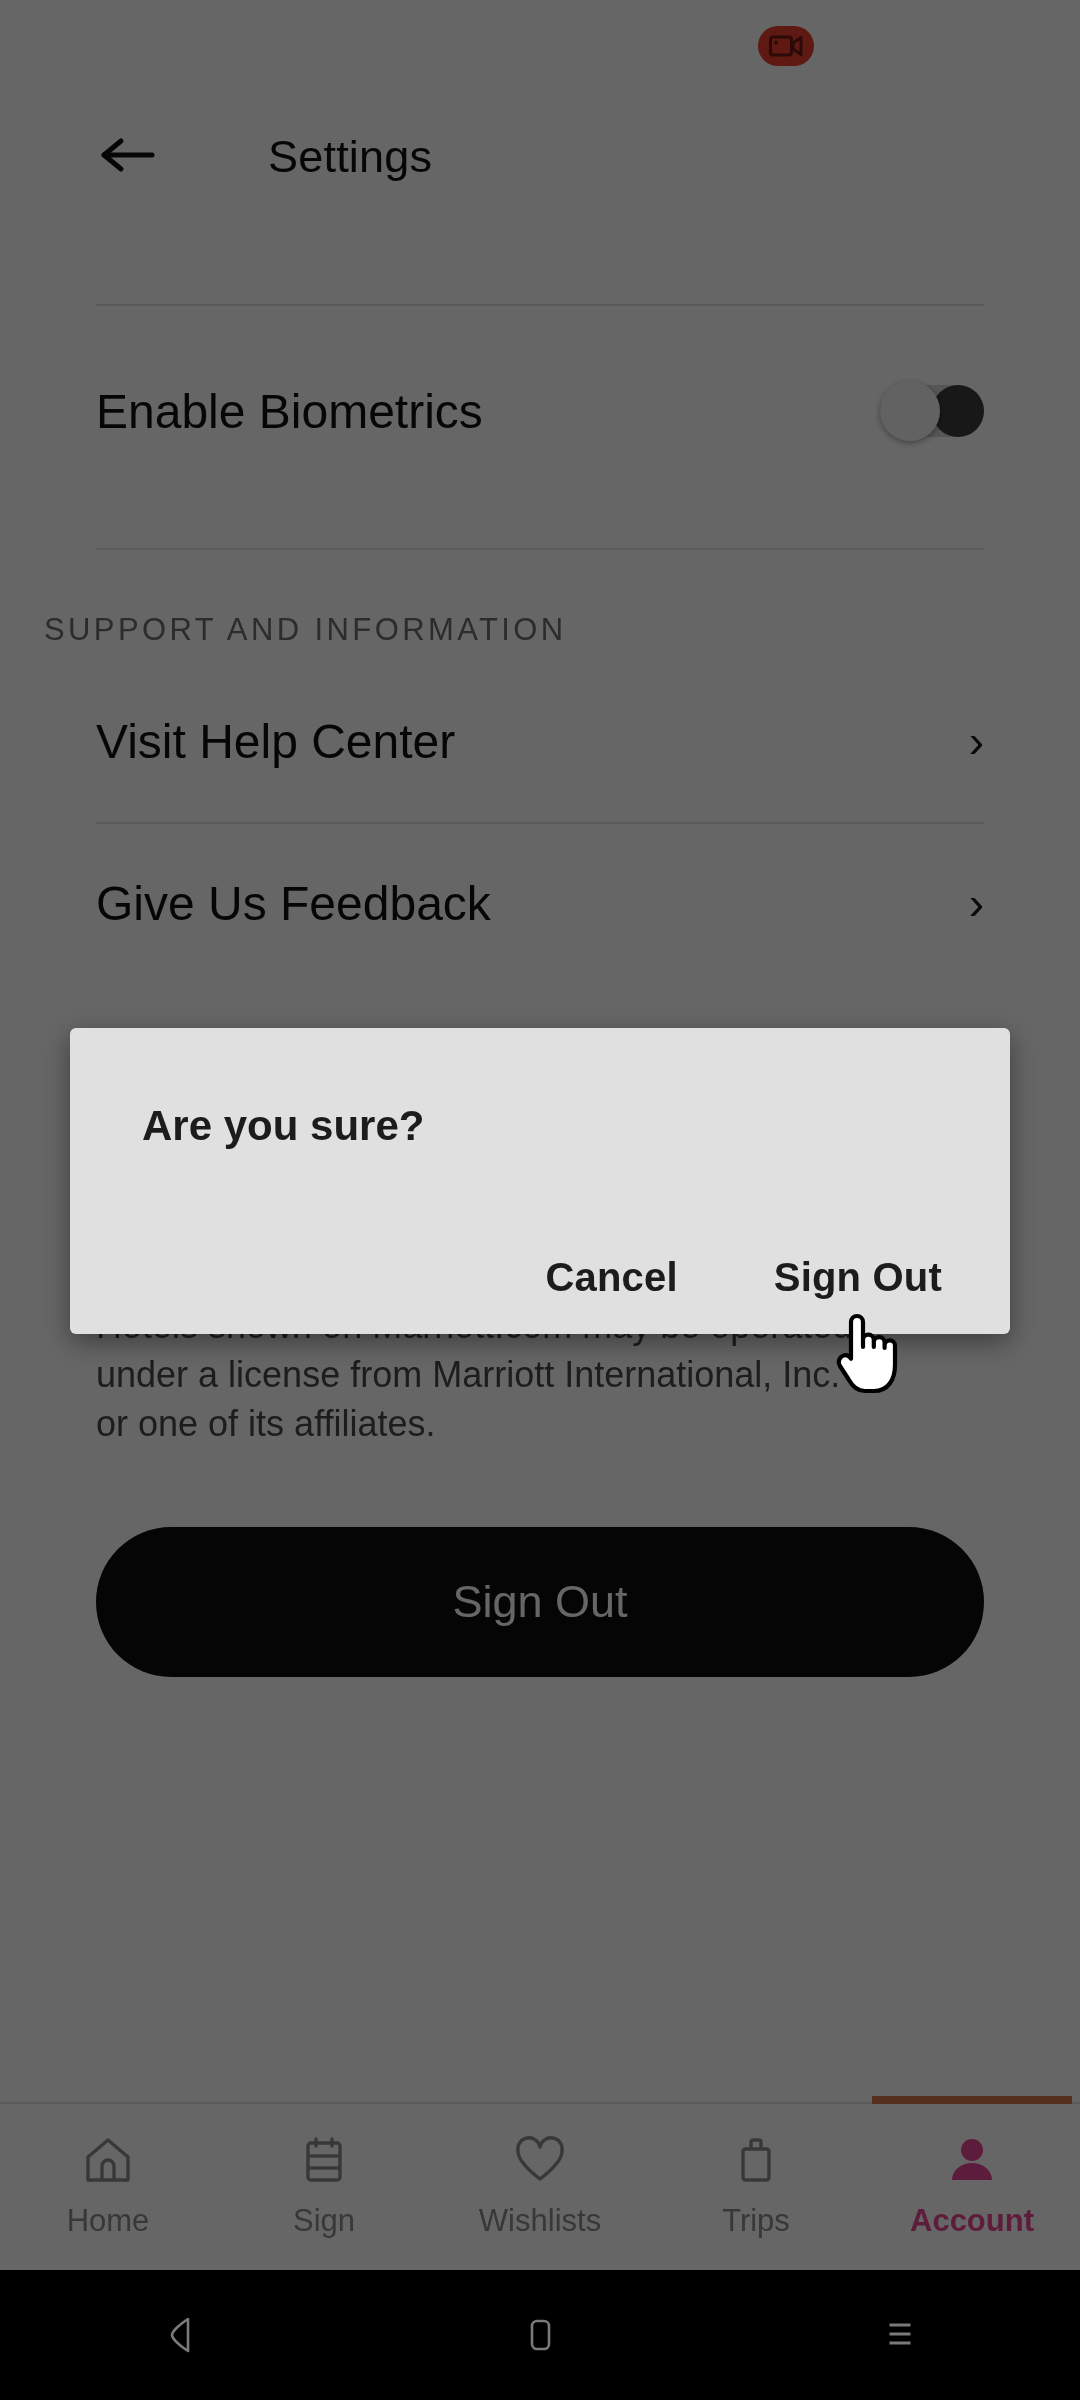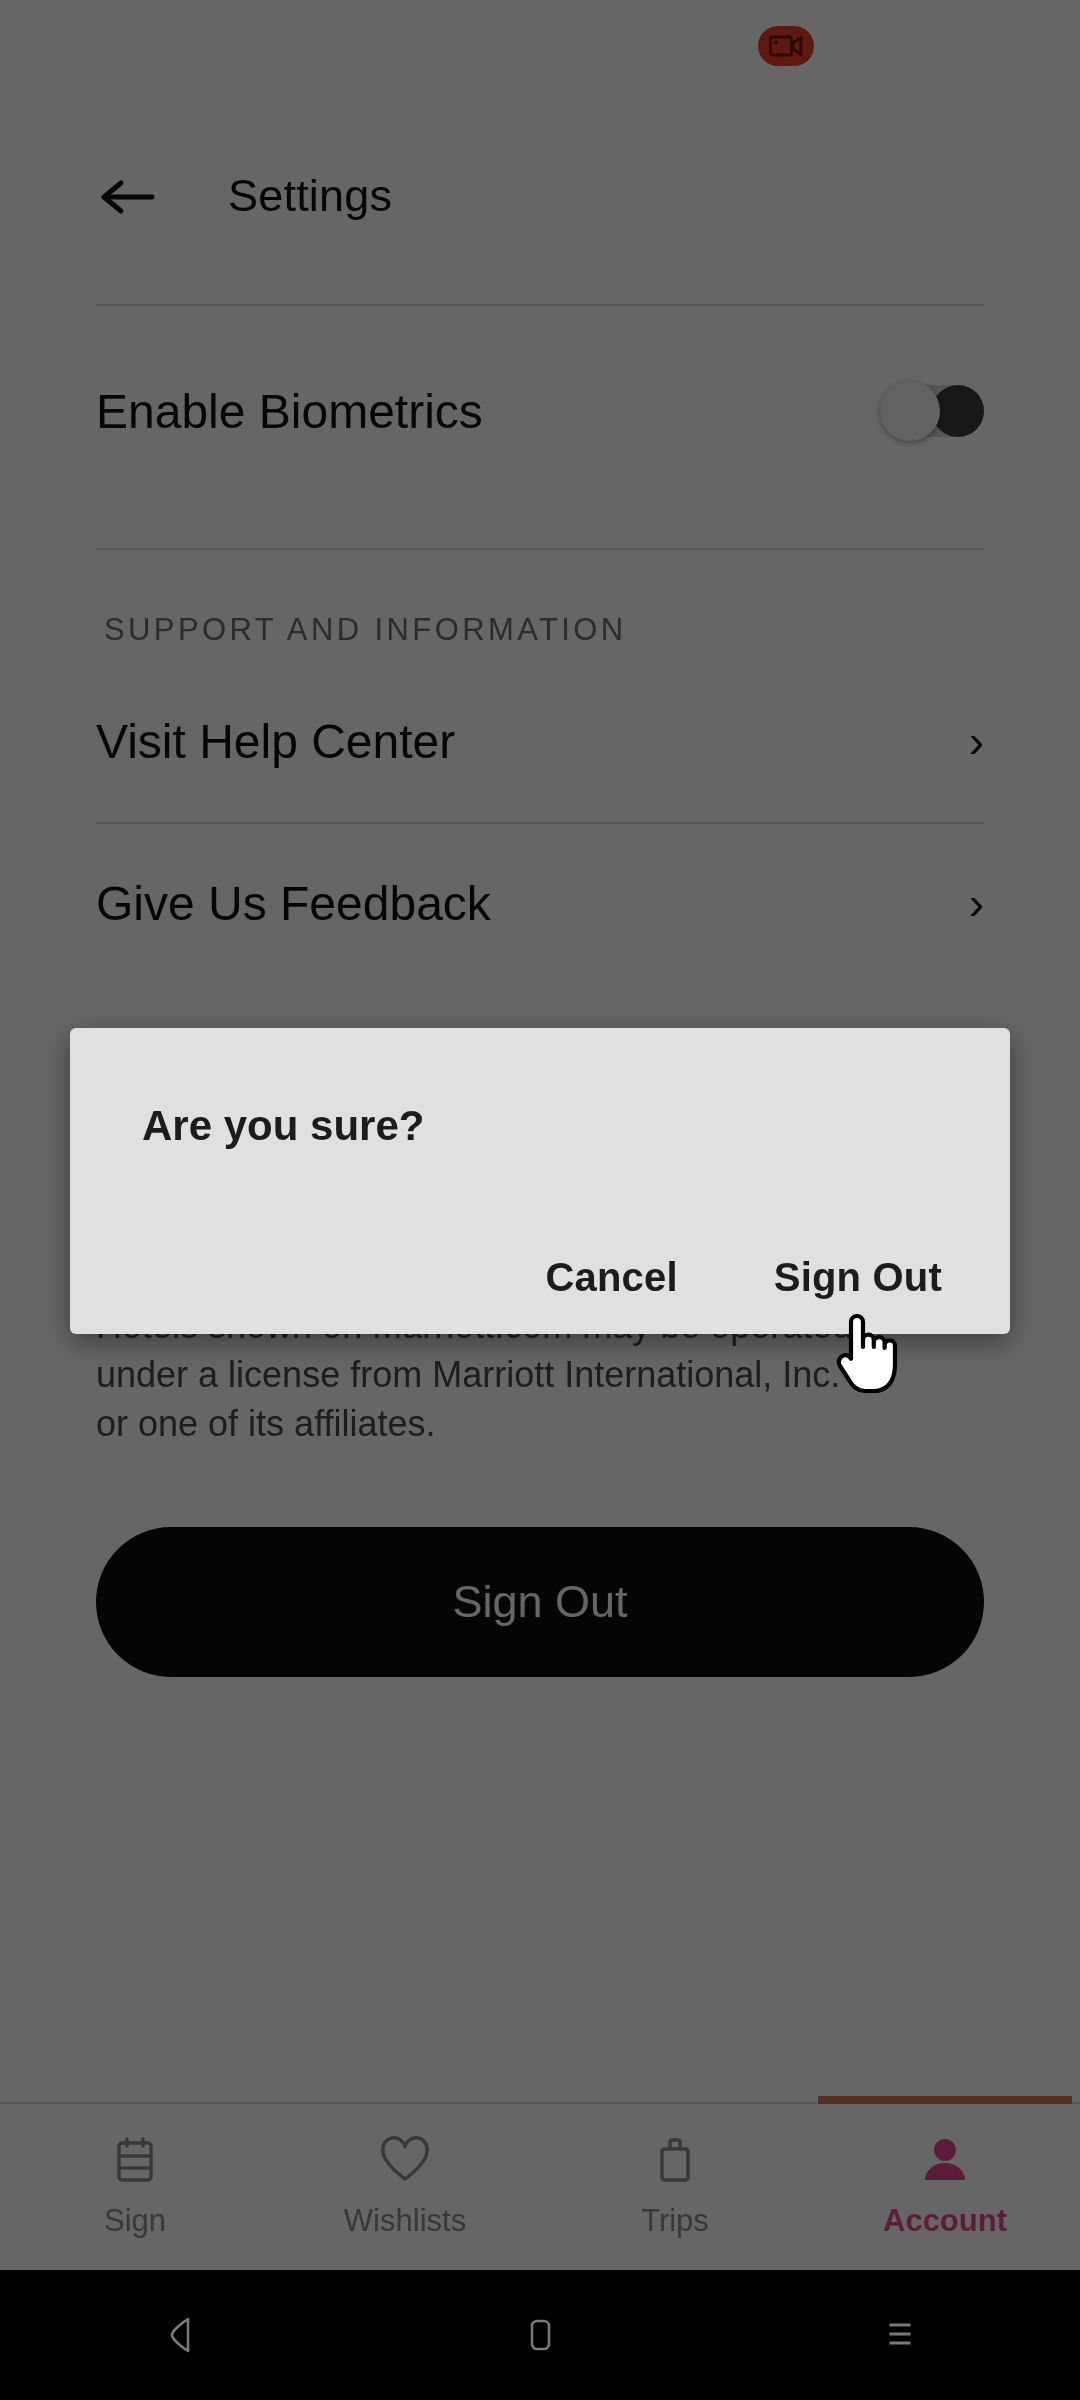--- a/index.html
+++ b/index.html
@@ -44,22 +44,22 @@
   .rec-badge {
     width:56px; height:40px; border-radius:20px;
     background:#e8402f;
     display:flex; align-items:center; justify-content:center;
   }
 
   
   .appbar {
     position:absolute; left:0; top:92px;
     width:1052px; height:130px;
-    display:flex; align-items:flex-end;
-    padding-left:100px; gap:72px;
+    display:flex; align-items:center;
+    padding-left:100px; gap:112px;
   }
   .appbar-title {
     font-size:45px; color:#111111; letter-spacing:.2px;
   }
 
   
   .content { position:absolute; left:0; top:222px; width:1080px; }
   .divider {
     height:2px; background:#dcdcdc;
     margin:0 96px;
@@ -82,21 +82,21 @@
     background:#3d3d3d;
   }
   .toggle .knob {
     position:absolute; left:0; top:-4px;
     width:60px; height:60px; border-radius:30px;
     background:#f6f6f6;
     box-shadow:0 2px 6px rgba(0,0,0,.35);
   }
 
   .section-header {
-    padding:0 104px;
+    padding:0 44px;
     font-size:31px; letter-spacing:3.4px;
     color:#6f6f6f;
     margin-top:62px; margin-bottom:34px;
   }
 
   .legal-block { padding:0 96px; margin-top:64px; }
   .app-version { font-size:36px; color:#4a4a4a; }
   .legal-text {
     font-size:36px; color:#4a4a4a;
     line-height:1.36; margin-top:46px;
@@ -293,20 +293,29 @@
         <div class="legal-text">Hotels shown on Marriott.com may be operated under a license from Marriott International, Inc. or one of its affiliates.</div>
       </div>
 
       <div class="signout-btn">
         <span>Sign Out</span>
       </div>
     </div>
 
     <div class="tabbar">
 
+      <div class="tab">
+        <span>
+          <svg width="52" height="50" viewBox="0 0 52 50">
+            <path d="M6 22 L26 5 L46 22 V45 H6 Z" fill="none" stroke="currentColor" stroke-width="3.4" stroke-linejoin="round"></path>
+            <path d="M20 45 V31 a6 6 0 0 1 12 0 V45" fill="none" stroke="currentColor" stroke-width="3.4" stroke-linejoin="round"></path>
+          </svg>
+        </span>
+        <span class="tab-label">Home</span>
+      </div>
 
       <div class="tab">
         <span>
           <svg width="52" height="50" viewBox="0 0 52 50">
             <rect x="10" y="8" width="32" height="37" rx="3" fill="none" stroke="currentColor" stroke-width="3.4"></rect>
             <path d="M10 21 H42" stroke="currentColor" stroke-width="3.4"></path>
             <path d="M10 33 H42" stroke="currentColor" stroke-width="3.4"></path>
             <path d="M18 4 V11 M34 4 V11" stroke="currentColor" stroke-width="3.4" stroke-linecap="round"></path>
           </svg>
         </span>

